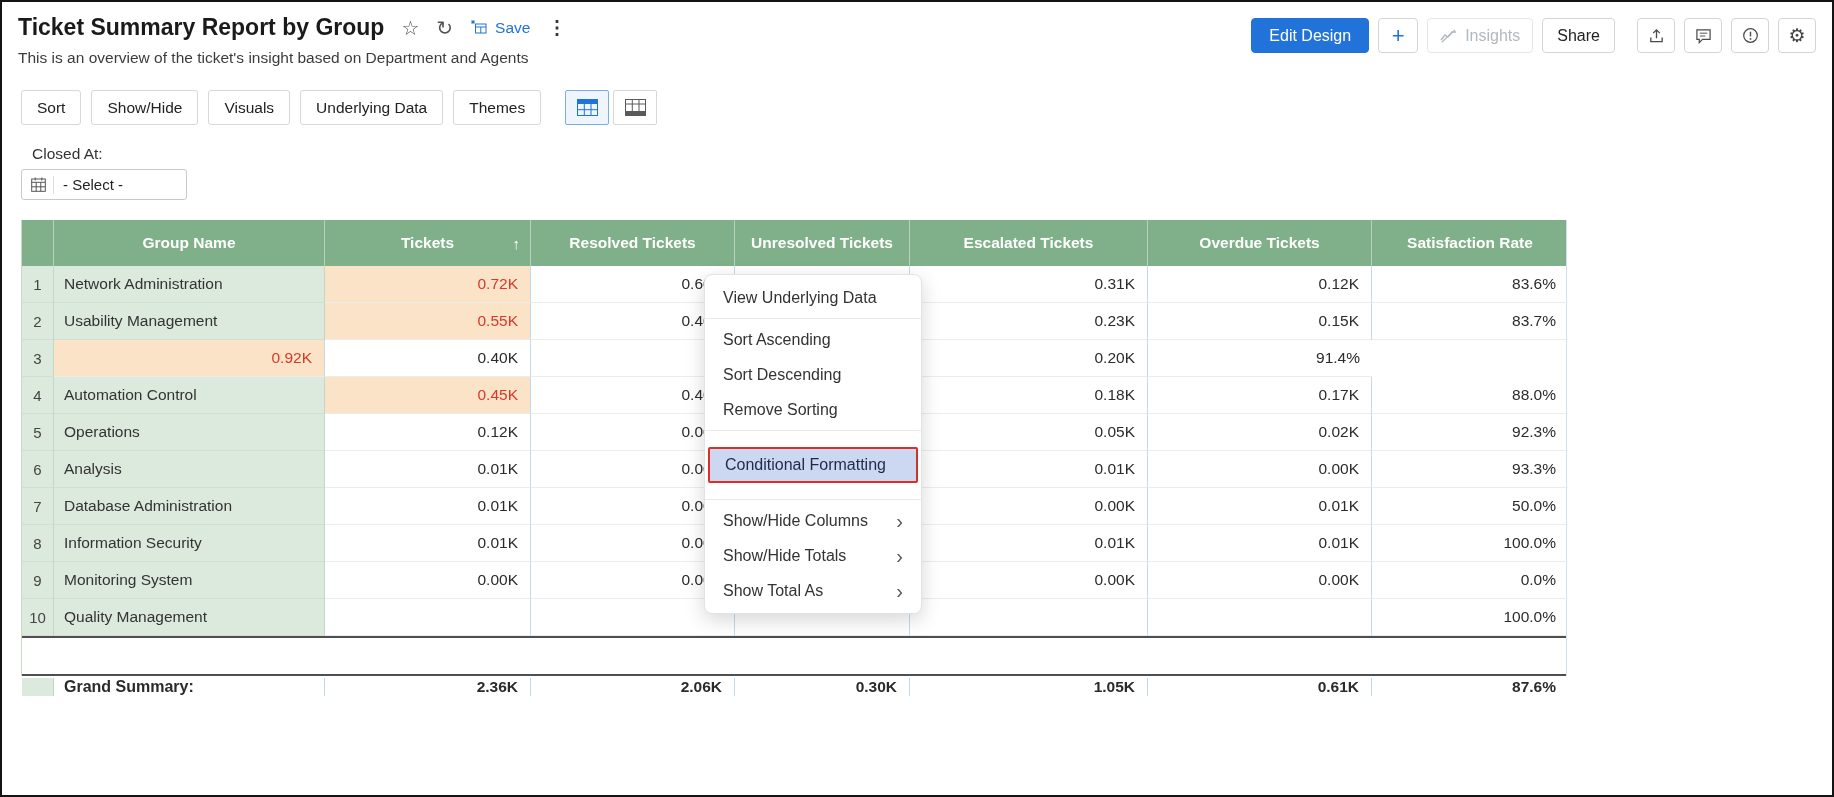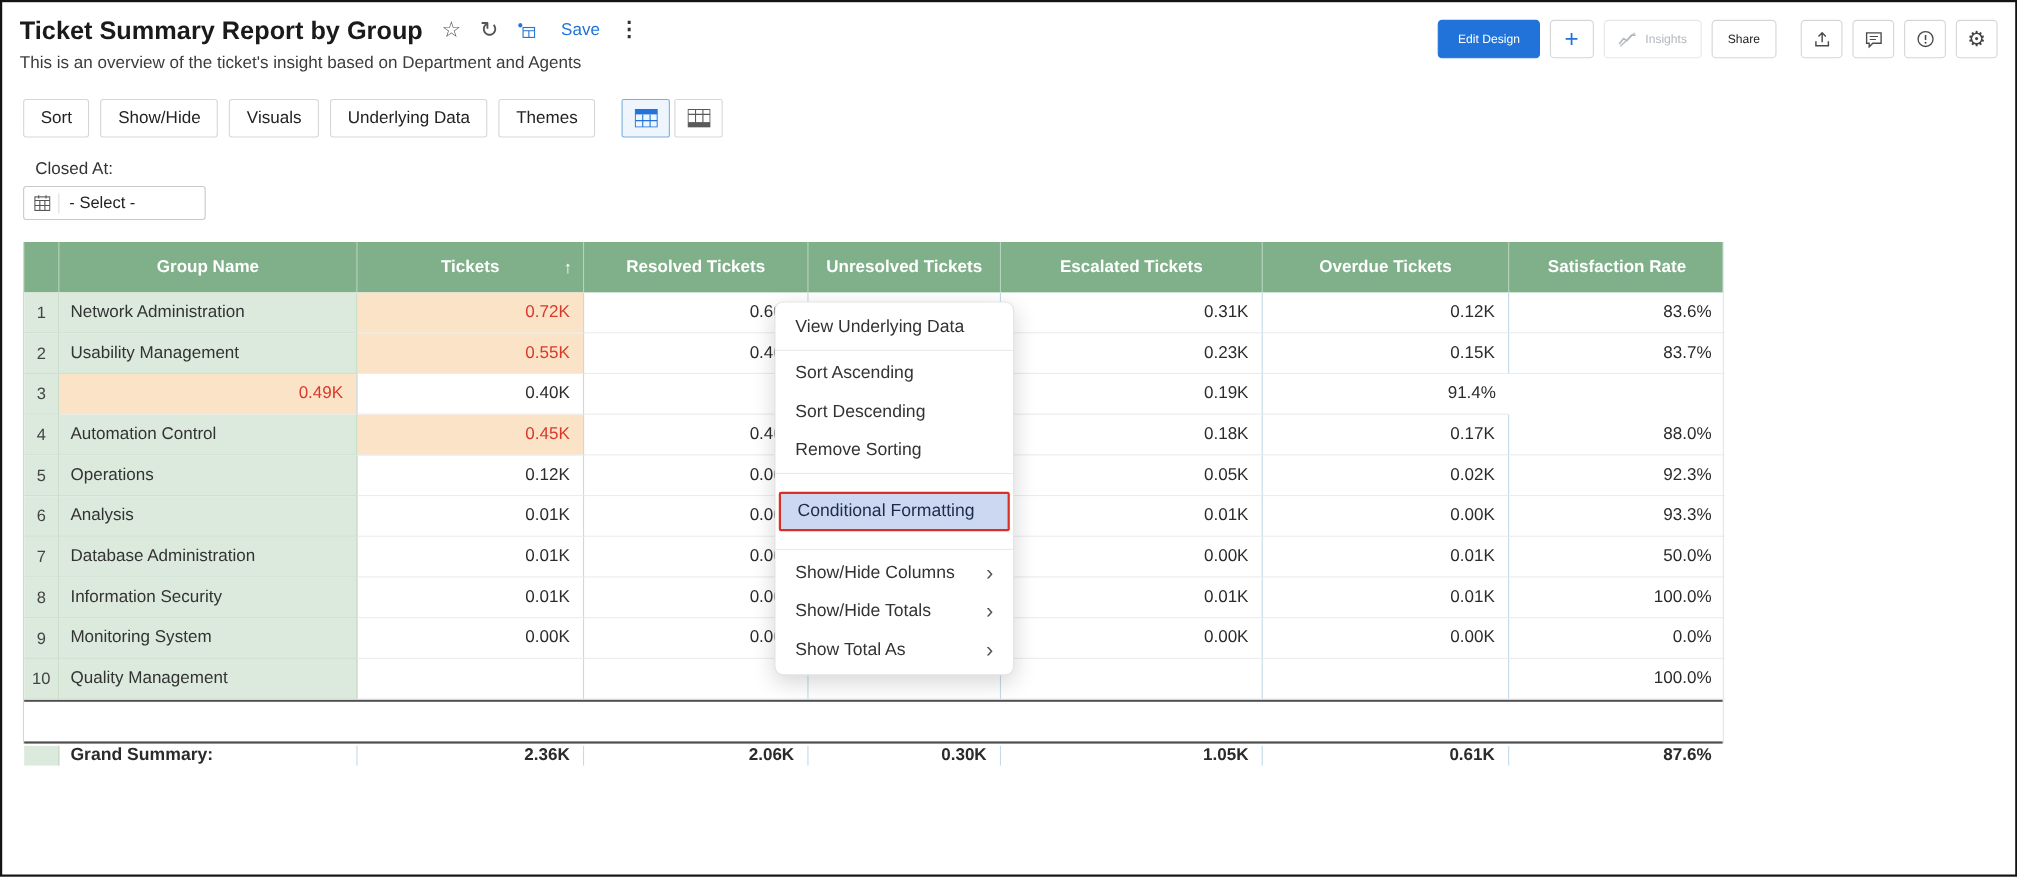--- a/index.html
+++ b/index.html
@@ -9,28 +9,28 @@
   body{ margin:0; background:#fff; font-family:"Liberation Sans", sans-serif; }
   .screen{ position:relative; width:1834px; height:797px; background:#fff;
            border:2px solid #141414; overflow:hidden; }
 
   
   .hdr{ position:absolute; left:16px; top:12px; }
   .title-row{ display:flex; align-items:center; gap:17px; }
   .title-row h1{ margin:0; font-size:23px; color:#1a1a1a; font-weight:bold; }
   .ico{ color:#555; font-size:20px; cursor:pointer; line-height:1; }
   .kebab{ font-weight:bold; color:#333; font-size:19px; }
-  .save-btn{ display:flex; align-items:center; gap:23px; color:var(--accent-blue);
+  .save-btn{ display:flex; align-items:flex-start; gap:8px; color:var(--accent-blue);
              font-size:15.5px; cursor:pointer; }
   .subtitle{ margin:8px 0 0; font-size:15.5px; color:#3c3c3c; }
 
   
   .actions{ position:absolute; top:16px; right:16px; display:flex; align-items:center; gap:9px; }
   .btn{ height:35px; display:flex; align-items:center; justify-content:center;
-        border-radius:4px; font-size:11px; cursor:pointer; }
+        border-radius:4px; font-size:16px; cursor:pointer; }
   .btn-primary{ background:var(--accent-blue); border:1px solid var(--accent-blue);
                 color:#fff; padding:0 17px; }
   .btn-plus{ width:40px; background:#fff; border:1px solid #d5d5d5;
              color:var(--accent-blue); font-size:22px; }
   .btn-insights{ background:#fff; border:1px solid #e6e6e6; color:#b3b8be;
                  padding:0 12px; gap:7px; }
   .btn-ghost{ background:#fff; border:1px solid #d5d5d5; color:#222; padding:0 14px; }
   .iconbtn{ width:38px; height:35px; background:#fff; border:1px solid #d5d5d5;
             border-radius:4px; display:flex; align-items:center; justify-content:center;
             color:#4a4a4a; cursor:pointer; }
@@ -246,25 +246,25 @@
           <div class="td c-group">Usability Management</div>
           <div class="td c-val hl">0.55K</div>
           <div class="td c-val">0.40K</div>
           <div class="td c-val"></div>
           <div class="td c-val">0.23K</div>
           <div class="td c-val">0.15K</div>
           <div class="td c-val">83.7%</div>
         </div>
         <div class="tr">
           <div class="td c-num">3</div>
-          <div class="td c-val hl">0.49K</div>
+          <div class="td c-val hl">0.92K</div>
           <div class="td c-val">0.40K</div>
           <div class="td c-val"></div>
           <div class="td c-val">0.26K</div>
-          <div class="td c-val">0.19K</div>
+          <div class="td c-val">0.20K</div>
           <div class="td c-val">91.4%</div>
         </div>
         <div class="tr">
           <div class="td c-num">4</div>
           <div class="td c-group">Automation Control</div>
           <div class="td c-val hl">0.45K</div>
           <div class="td c-val">0.40K</div>
           <div class="td c-val"></div>
           <div class="td c-val">0.18K</div>
           <div class="td c-val">0.17K</div>

